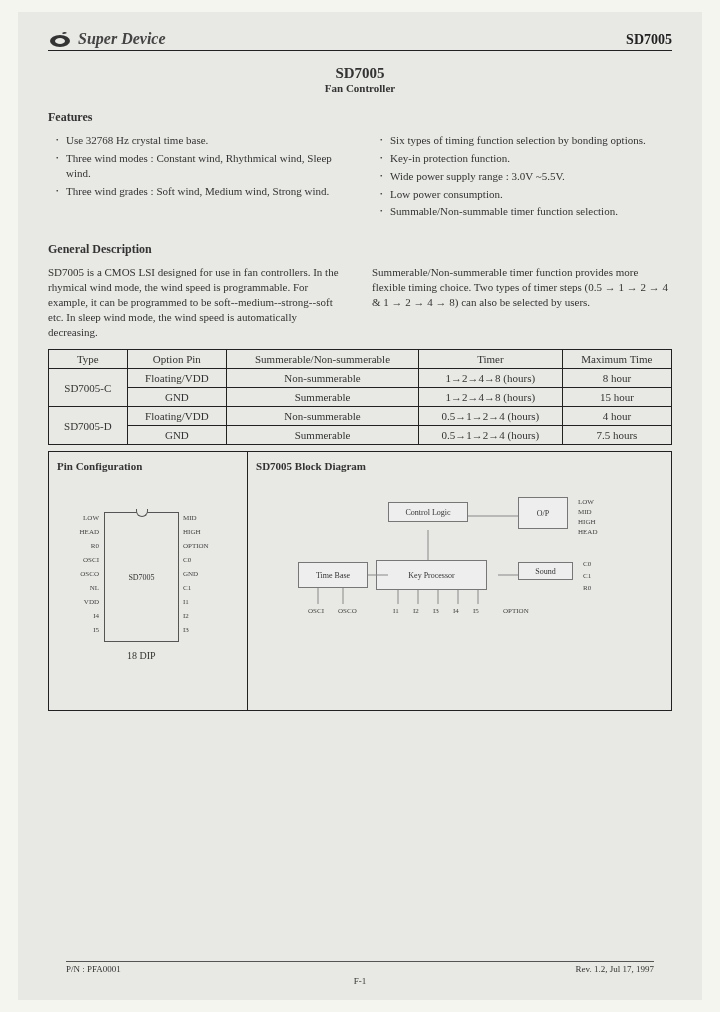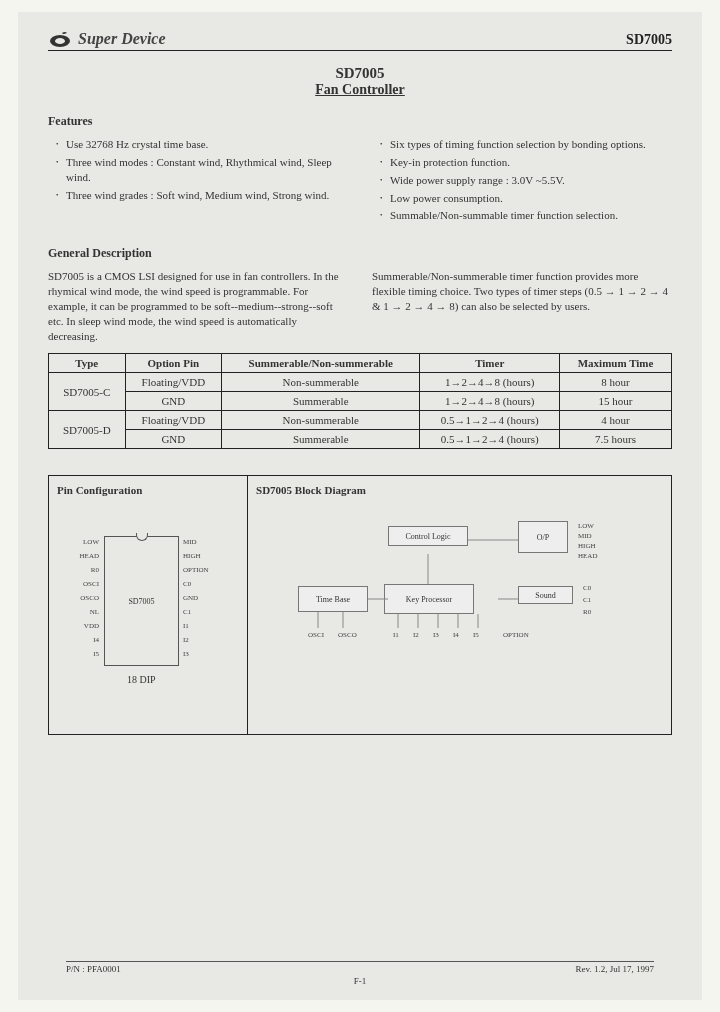--- a/index.html
+++ b/index.html
@@ -27,44 +27,44 @@
     border-bottom: 1.5px solid #222;
     padding-bottom: 2px;
     margin-bottom: 14px;
   }
   .brand { display: flex; align-items: center; gap: 6px; }
   .brand .logo { width: 24px; height: 18px; }
   .brand .name { font-style: italic; font-weight: bold; font-size: 16px; color: #444; }
   .partno { font-weight: bold; font-size: 14px; color: #222; }
   .title-block { text-align: center; margin-bottom: 16px; }
   .title-block .t1 { font-weight: bold; font-size: 15px; }
-  .title-block .t2 { font-weight: bold; font-size: 14px; text-decoration: underline; }
+  .title-block .t2 { font-weight: bold; font-size: 11px; }
   .section-h { font-weight: bold; color: #333; font-size: 12px; margin: 6px 0 8px 0; }
   .two-col { display: flex; gap: 24px; }
   .col { flex: 1; }
   ul.features { list-style: none; padding-left: 8px; }
   ul.features li { position: relative; padding-left: 10px; margin-bottom: 3px; line-height: 1.35; }
   ul.features li::before { content: "•"; position: absolute; left: 0; font-size: 7px; top: 3px; }
   .para { line-height: 1.35; }
   table.spec {
     width: 100%;
     border-collapse: collapse;
     margin-top: 10px;
     font-size: 11px;
   }
   table.spec th, table.spec td {
     border: 1px solid #222;
     padding: 3px 6px;
     text-align: center;
     vertical-align: middle;
   }
-  table.spec th { font-weight: bold; }
+  table.spec th { font-weight: normal; }
   .diagram-box {
     border: 1px solid #222;
-    margin-top: 26px;
+    margin-top: 6px;
     display: flex;
     height: 260px;
   }
   .pin-config {
     width: 32%;
     border-right: 1px solid #222;
     padding: 8px;
     position: relative;
   }
   .block-diagram {
@@ -212,21 +212,21 @@
       <span class="pin-label pin-right" style="left:134px;top:160px">I2</span>
       <span class="pin-label pin-right" style="left:134px;top:174px">I3</span>
     </div>
 
     <div class="block-diagram">
       <div class="box-title">SD7005 Block Diagram</div>
 
       <div class="blk" style="left:140px;top:50px;width:80px;height:20px">Control Logic</div>
       <div class="blk" style="left:270px;top:45px;width:50px;height:32px">O/P</div>
       <div class="blk" style="left:50px;top:110px;width:70px;height:26px">Time Base</div>
-      <div class="blk" style="left:136px;top:108px;width:90px;height:30px">Key Processor</div>
+      <div class="blk" style="left:128px;top:108px;width:111px;height:30px">Key Processor</div>
       <div class="blk" style="left:270px;top:110px;width:55px;height:18px">Sound</div>
 
       <span class="sig" style="left:330px;top:46px">LOW</span>
       <span class="sig" style="left:330px;top:56px">MID</span>
       <span class="sig" style="left:330px;top:66px">HIGH</span>
       <span class="sig" style="left:330px;top:76px">HEAD</span>
 
       <span class="sig" style="left:335px;top:108px">C0</span>
       <span class="sig" style="left:335px;top:120px">C1</span>
       <span class="sig" style="left:335px;top:132px">R0</span>

